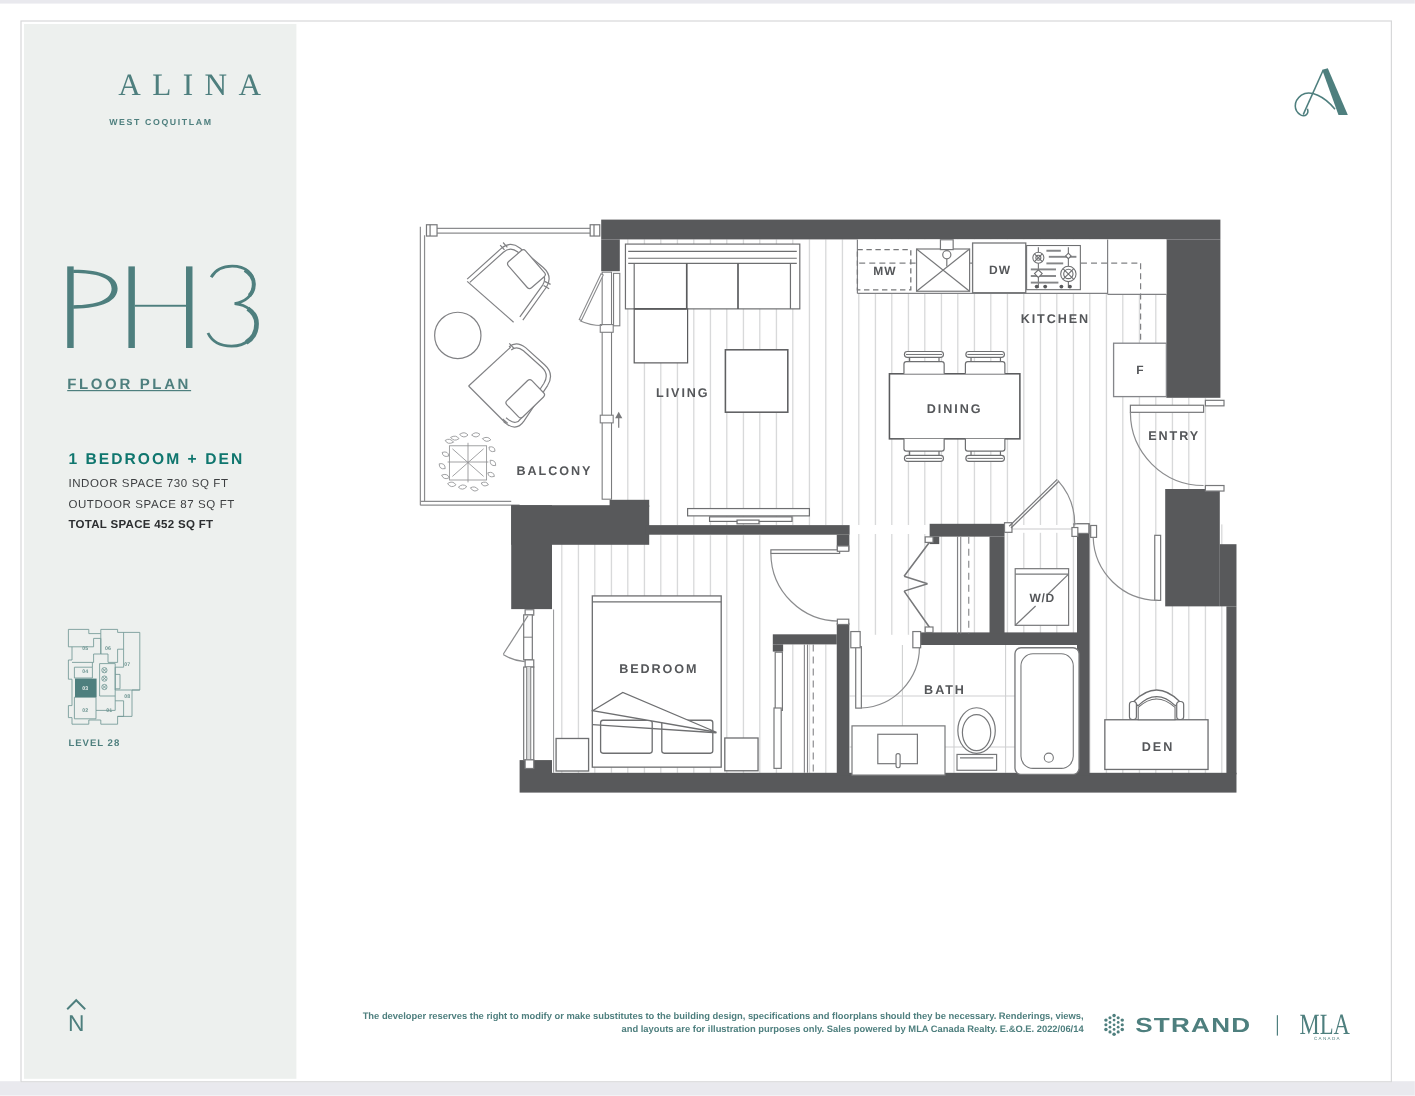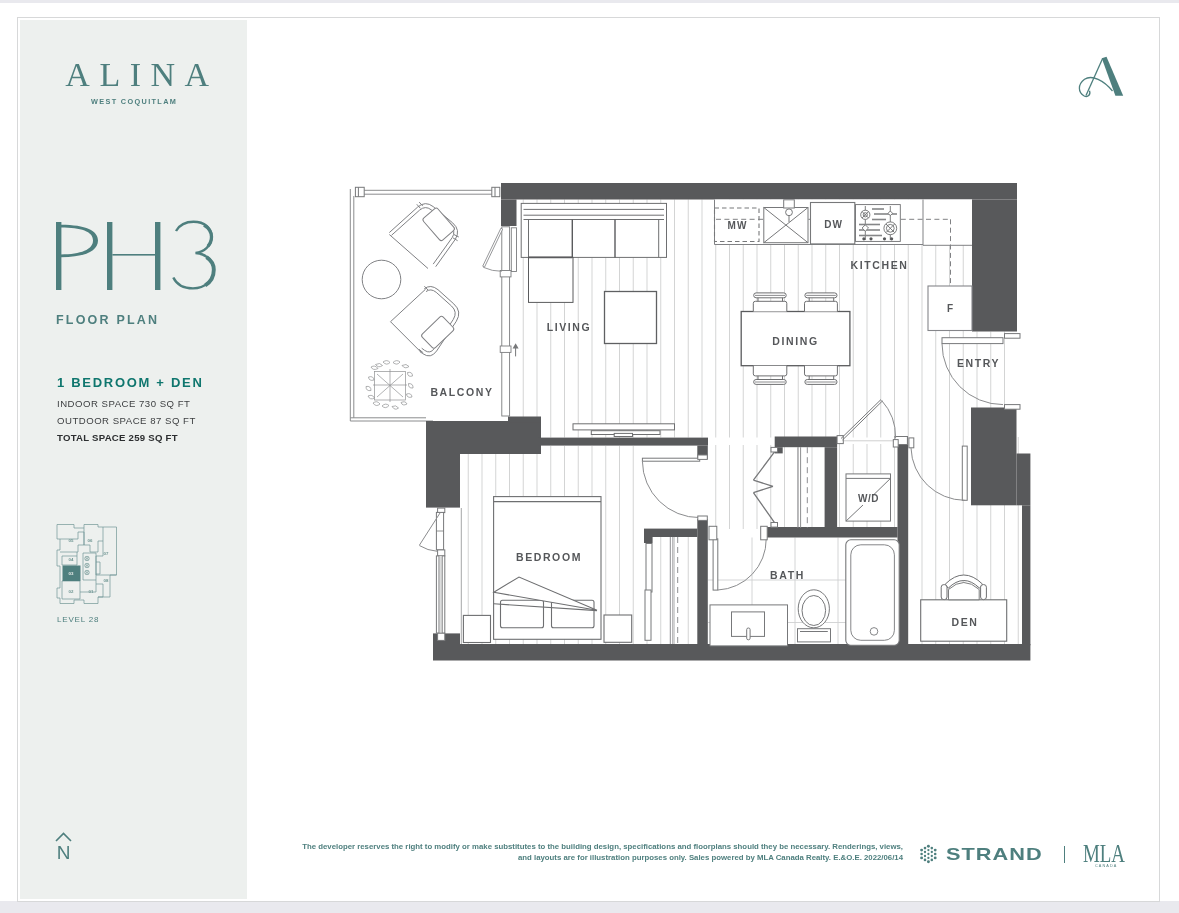--- a/index.html
+++ b/index.html
@@ -12,46 +12,46 @@
 <body>
 
 <div class="abs" style="left:0;top:0;width:1179px;height:3px;background:#e9e9ee;"></div>
 
 <div class="abs" style="left:0;top:901px;width:1179px;height:12px;background:#e9e9ee;"></div>
 
 <div class="abs" style="left:17px;top:17px;width:1142.5px;height:884.5px;background:#ffffff;border:1px solid #d7d8d9;box-sizing:border-box;"></div>
 
 <div class="abs" style="left:19.5px;top:19.5px;width:227px;height:879px;background:#edf0ee;"></div>
 
-<div class="abs teal" style="left:57px;top:55.5px;width:170px;text-align:center;font-family:'Liberation Serif',serif;font-size:34px;letter-spacing:9.5px;font-weight:400;">ALINA</div>
+<div class="abs teal" style="left:57px;top:55.5px;width:170px;text-align:right;font-family:'Liberation Serif',serif;font-size:26px;letter-spacing:9.5px;font-weight:400;">ALINA</div>
 
 <div class="abs teal" style="left:91px;top:96.5px;font-size:7.3px;letter-spacing:1.35px;font-weight:bold;">WEST COQUITLAM</div>
 
 <svg class="abs" style="left:50px;top:215px;" width="175" height="85" viewBox="50 215 175 85">
   <g stroke="#4e7f7e" fill="none">
     <rect x="56" y="222" width="5.4" height="68" fill="#4e7f7e" stroke="none"></rect>
     <path d="M 61,224.8 C 86,224.8 98,231 98,240.5 C 98,250.5 86,257.2 61,257.2 L 61,254.4 C 81,254.4 93,249.5 93,240.5 C 93,231.5 81,227.6 61,227.6 Z" fill="#4e7f7e" stroke="none"></path>
     <rect x="107" y="222" width="5.4" height="68" fill="#4e7f7e" stroke="none"></rect>
     <rect x="155" y="222" width="5.4" height="68" fill="#4e7f7e" stroke="none"></rect>
     <rect x="112.4" y="254" width="42.6" height="1.6" fill="#4e7f7e" stroke="none"></rect>
     <path d="M 176,231 C 179.5,225 186,221.8 193.5,221.8 C 204.5,221.8 211.5,227.8 211.5,236.8 C 211.5,246.5 203.5,252 195.5,253 C 205.5,253.8 213.8,260.2 213.8,269.8 C 213.8,280.8 205,288.4 193,288.4 C 183.5,288.4 176.5,284.2 173.3,277.5" stroke-width="2.4"></path>
     <path d="M 204,225 C 209,228 211.5,232 211.5,236.8 C 211.5,240.6 210.2,243.9 207.8,246.4" stroke-width="3.3"></path>
     <path d="M 206.5,257.2 C 211.3,260.4 213.8,264.7 213.8,269.8 C 213.8,276.6 210.5,282.2 205.2,285.4" stroke-width="3.9"></path>
   </g>
 </svg>
 
-<div class="abs teal" style="left:56px;top:313px;font-size:12.5px;letter-spacing:2.2px;font-weight:bold;">FLOOR PLAN</div>
+<div class="abs teal" style="left:56px;top:313px;font-size:12.5px;letter-spacing:2.2px;font-weight:bold;text-decoration:underline;">FLOOR PLAN</div>
 
 <div class="abs" style="left:57px;top:375px;font-size:13px;letter-spacing:1.7px;font-weight:bold;color:#0f766e;">1 BEDROOM + DEN</div>
 
 <div class="abs" style="left:57px;top:398px;font-size:9.6px;letter-spacing:0.5px;color:#3c3e40;">INDOOR SPACE 730 SQ FT</div>
 
 <div class="abs" style="left:57px;top:415px;font-size:9.6px;letter-spacing:0.5px;color:#3c3e40;">OUTDOOR SPACE 87 SQ FT</div>
 
-<div class="abs" style="left:57px;top:432px;font-size:9.6px;letter-spacing:0.25px;font-weight:bold;color:#2c2e30;">TOTAL SPACE 259 SQ FT</div>
+<div class="abs" style="left:57px;top:432px;font-size:9.6px;letter-spacing:0.25px;font-weight:bold;color:#2c2e30;">TOTAL SPACE 452 SQ FT</div>
 
 <svg class="abs" style="left:55px;top:522px;" width="66" height="86" viewBox="55 522 66 86">
   <g stroke="#719795" stroke-width="0.7" fill="none">
     <path d="M 57,524.5 L 74,524.5 L 74,528 L 84,528 L 84,524.5 L 98,524.5 L 98,527 L 116.5,527 L 116.5,575 L 110,575 L 110,597 L 98,597 L 98,603.5 L 84,603.5 L 84,600 L 74,600 L 74,603.5 L 60,603.5 L 60,598 L 57,598 L 57,588 L 60,588 L 60,566 L 57,566 L 57,550 L 60,550 L 60,539 L 57,539 Z"></path>
     <path d="M 60,539 L 78,539 L 78,532 L 84,532 L 84,545 L 78,545 L 78,552 L 60,552"></path>
     <path d="M 84,528 L 84,545 L 90,545 L 90,552 L 98,552 L 98,541 L 103,541 L 103,527"></path>
     <path d="M 103,541 L 103,556 L 96,556 L 96,575 L 116.5,575"></path>
     <path d="M 62,556 L 77,556 L 77,552 M 62,556 L 62,565 L 77,565 L 77,556"></path>
     <path d="M 83,553 L 83,580 L 96,580 L 96,553 Z"></path>
     <path d="M 96,562 L 100,562 L 100,574 L 96,574"></path>
@@ -71,21 +71,21 @@
     <text x="90" y="542">06</text>
     <text x="106" y="555">07</text>
     <text x="71" y="561">04</text>
     <text x="106" y="582">08</text>
     <text x="71" y="593">02</text>
     <text x="91" y="593">01</text>
     <text x="71" y="575" fill="#edf0ee">03</text>
   </g>
 </svg>
 
-<div class="abs teal" style="left:57px;top:614.5px;font-size:8px;letter-spacing:0.8px;font-weight:normal;">LEVEL 28</div>
+<div class="abs teal" style="left:57px;top:614.5px;font-size:8px;letter-spacing:0.8px;font-weight:bold;">LEVEL 28</div>
 
 <svg class="abs" style="left:52px;top:830px;" width="26" height="34" viewBox="0 0 26 34">
   <path d="M 4,11 L 11.5,3.5 L 19,11" stroke="#4e7f7e" stroke-width="1.6" fill="none"></path>
   <text x="11.5" y="29" font-size="19" fill="#4e7f7e" text-anchor="middle" font-family="Liberation Sans, sans-serif">N</text>
 </svg>
 
 <svg class="abs" style="left:1075px;top:52px;" width="56" height="50" viewBox="1075 52 56 50">
   <path d="M 1101.8,58.2 L 1106.5,56.8 L 1123.2,95.8 L 1115.4,95.8 Z" fill="#4e7f7e"></path>
   <path d="M 1102.6,58.5 L 1086,95.5" stroke="#4e7f7e" stroke-width="1.3" fill="none"></path>
   <path d="M 1112.5,91 C 1104,80.5 1092,74.3 1084.5,79.3 C 1077.3,84.8 1078.3,92.3 1083.8,95.7 C 1087.8,98 1091,94.7 1089.5,90.7" stroke="#4e7f7e" stroke-width="1.3" fill="none"></path>

